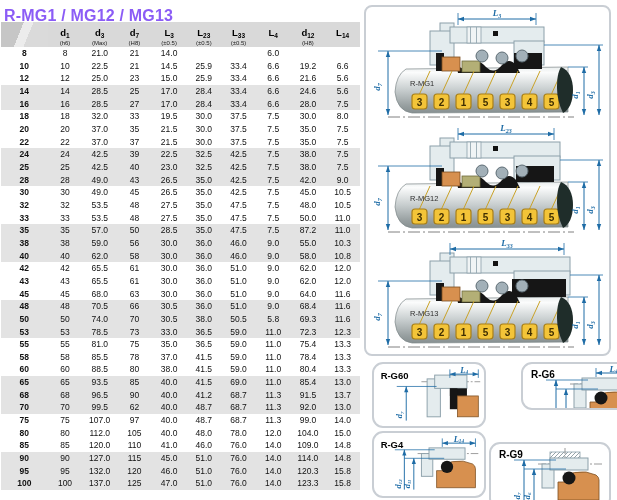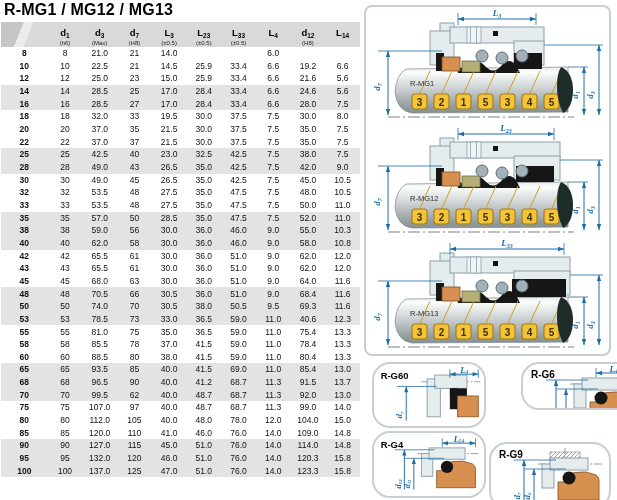--- a/index.html
+++ b/index.html
@@ -1,33 +1,33 @@
 <!DOCTYPE html>
 <html><head>
 <meta charset="utf-8">
 <style>
   html,body{margin:0;padding:0;background:#fff;}
   body{width:617px;height:500px;position:relative;overflow:hidden;
        font-family:"Liberation Sans",sans-serif;}
-  .title{position:absolute;left:4px;top:1px;font-size:16px;font-weight:bold;color:#000000;letter-spacing:.2px;}
+  .title{position:absolute;left:4px;top:7px;font-size:16px;font-weight:bold;color:#8b5cf6;letter-spacing:.2px;}
 
   table.dim{position:absolute;left:1px;top:22px;width:359px;border-collapse:collapse;table-layout:fixed;}
   table.dim th{background:#d9d9d9;padding:0;height:20px;vertical-align:top;text-align:center;}
   table.dim th.corner{background:linear-gradient(112deg,#c6c6c6 40%,#ececec 40%,#ececec 57%,#dadada 57%);}
   th .lm{font-size:9.5px;font-weight:bold;line-height:10px;}
   th .ls{font-size:6.5px;font-weight:bold;position:relative;top:2px;}
   th .ln{display:block;font-size:6px;font-weight:normal;line-height:7px;color:#222;}
   table.dim td{font-size:8.5px;height:12.67px;line-height:1;padding:0;text-align:center;color:#111;background:#fff;}
   table.dim tr.g td{background:#e3e3e3;}
   table.dim td.rh{font-weight:bold;}
 
   .bigpanel{position:absolute;left:364px;top:5px;width:247px;height:351px;border:2px solid #c9ced4;
             border-radius:8px;box-sizing:border-box;background:#fff;overflow:hidden;}
   .diagram{width:243px;height:115px;}
-  .smallpanel{position:absolute;border:2px solid #c9ced4;border-radius:18px;box-sizing:border-box;
+  .smallpanel{position:absolute;border:2px solid #c9ced4;border-radius:11px;box-sizing:border-box;
               background:#fff;overflow:hidden;}
   .p0{left:372px;top:362px;width:114px;height:66px;}
   .p1{left:489px;top:362px;width:122px;height:48px;margin-left:32px;}
   .p2{left:372px;top:431px;width:114px;height:67px;}
   .p3{left:489px;top:431px;width:122px;height:67px;margin-top:11px;}
 
   svg .dimlab{fill:#1e6ca6;font-style:italic;font-weight:bold;font-size:9px;
               font-family:"Liberation Serif",serif;}
   svg .gname{font-size:10px;font-weight:bold;fill:#000;font-family:"Liberation Sans",sans-serif;}
   svg .shaftname{font-size:7.5px;fill:#2e2e2e;font-family:"Liberation Sans",sans-serif;}
@@ -183,20 +183,32 @@
         <td class="">37.0</td>
         <td class="">37</td>
         <td class="">21.5</td>
         <td class="">30.0</td>
         <td class="">37.5</td>
         <td class="">7.5</td>
         <td class="">35.0</td>
         <td class="">7.5</td>
       </tr>
       <tr class="g">
+        <td class="rh">24</td>
+        <td class="">24</td>
+        <td class="">42.5</td>
+        <td class="">39</td>
+        <td class="">22.5</td>
+        <td class="">32.5</td>
+        <td class="">42.5</td>
+        <td class="">7.5</td>
+        <td class="">38.0</td>
+        <td class="">7.5</td>
+      </tr>
+      <tr class="g">
         <td class="rh">25</td>
         <td class="">25</td>
         <td class="">42.5</td>
         <td class="">40</td>
         <td class="">23.0</td>
         <td class="">32.5</td>
         <td class="">42.5</td>
         <td class="">7.5</td>
         <td class="">38.0</td>
         <td class="">7.5</td>
@@ -251,21 +263,21 @@
       </tr>
       <tr class="g">
         <td class="rh">35</td>
         <td class="">35</td>
         <td class="">57.0</td>
         <td class="">50</td>
         <td class="">28.5</td>
         <td class="">35.0</td>
         <td class="">47.5</td>
         <td class="">7.5</td>
-        <td class="">52.0</td>
+        <td class="">87.2</td>
         <td class="">11.0</td>
       </tr>
       <tr class="g">
         <td class="rh">38</td>
         <td class="">38</td>
         <td class="">59.0</td>
         <td class="">56</td>
         <td class="">30.0</td>
         <td class="">36.0</td>
         <td class="">46.0</td>
@@ -334,34 +346,34 @@
         <td class="">11.6</td>
       </tr>
       <tr class="g">
         <td class="rh">50</td>
         <td class="">50</td>
         <td class="">74.0</td>
         <td class="">70</td>
         <td class="">30.5</td>
         <td class="">38.0</td>
         <td class="">50.5</td>
-        <td class="">9.5</td>
+        <td class="">5.8</td>
         <td class="">69.3</td>
         <td class="">11.6</td>
       </tr>
       <tr class="g">
         <td class="rh">53</td>
         <td class="">53</td>
         <td class="">78.5</td>
         <td class="">73</td>
         <td class="">33.0</td>
         <td class="">36.5</td>
         <td class="">59.0</td>
         <td class="">11.0</td>
-        <td class="">40.6</td>
+        <td class="">72.3</td>
         <td class="">12.3</td>
       </tr>
       <tr class="">
         <td class="rh">55</td>
         <td class="">55</td>
         <td class="">81.0</td>
         <td class="">75</td>
         <td class="">35.0</td>
         <td class="">36.5</td>
         <td class="">59.0</td>

